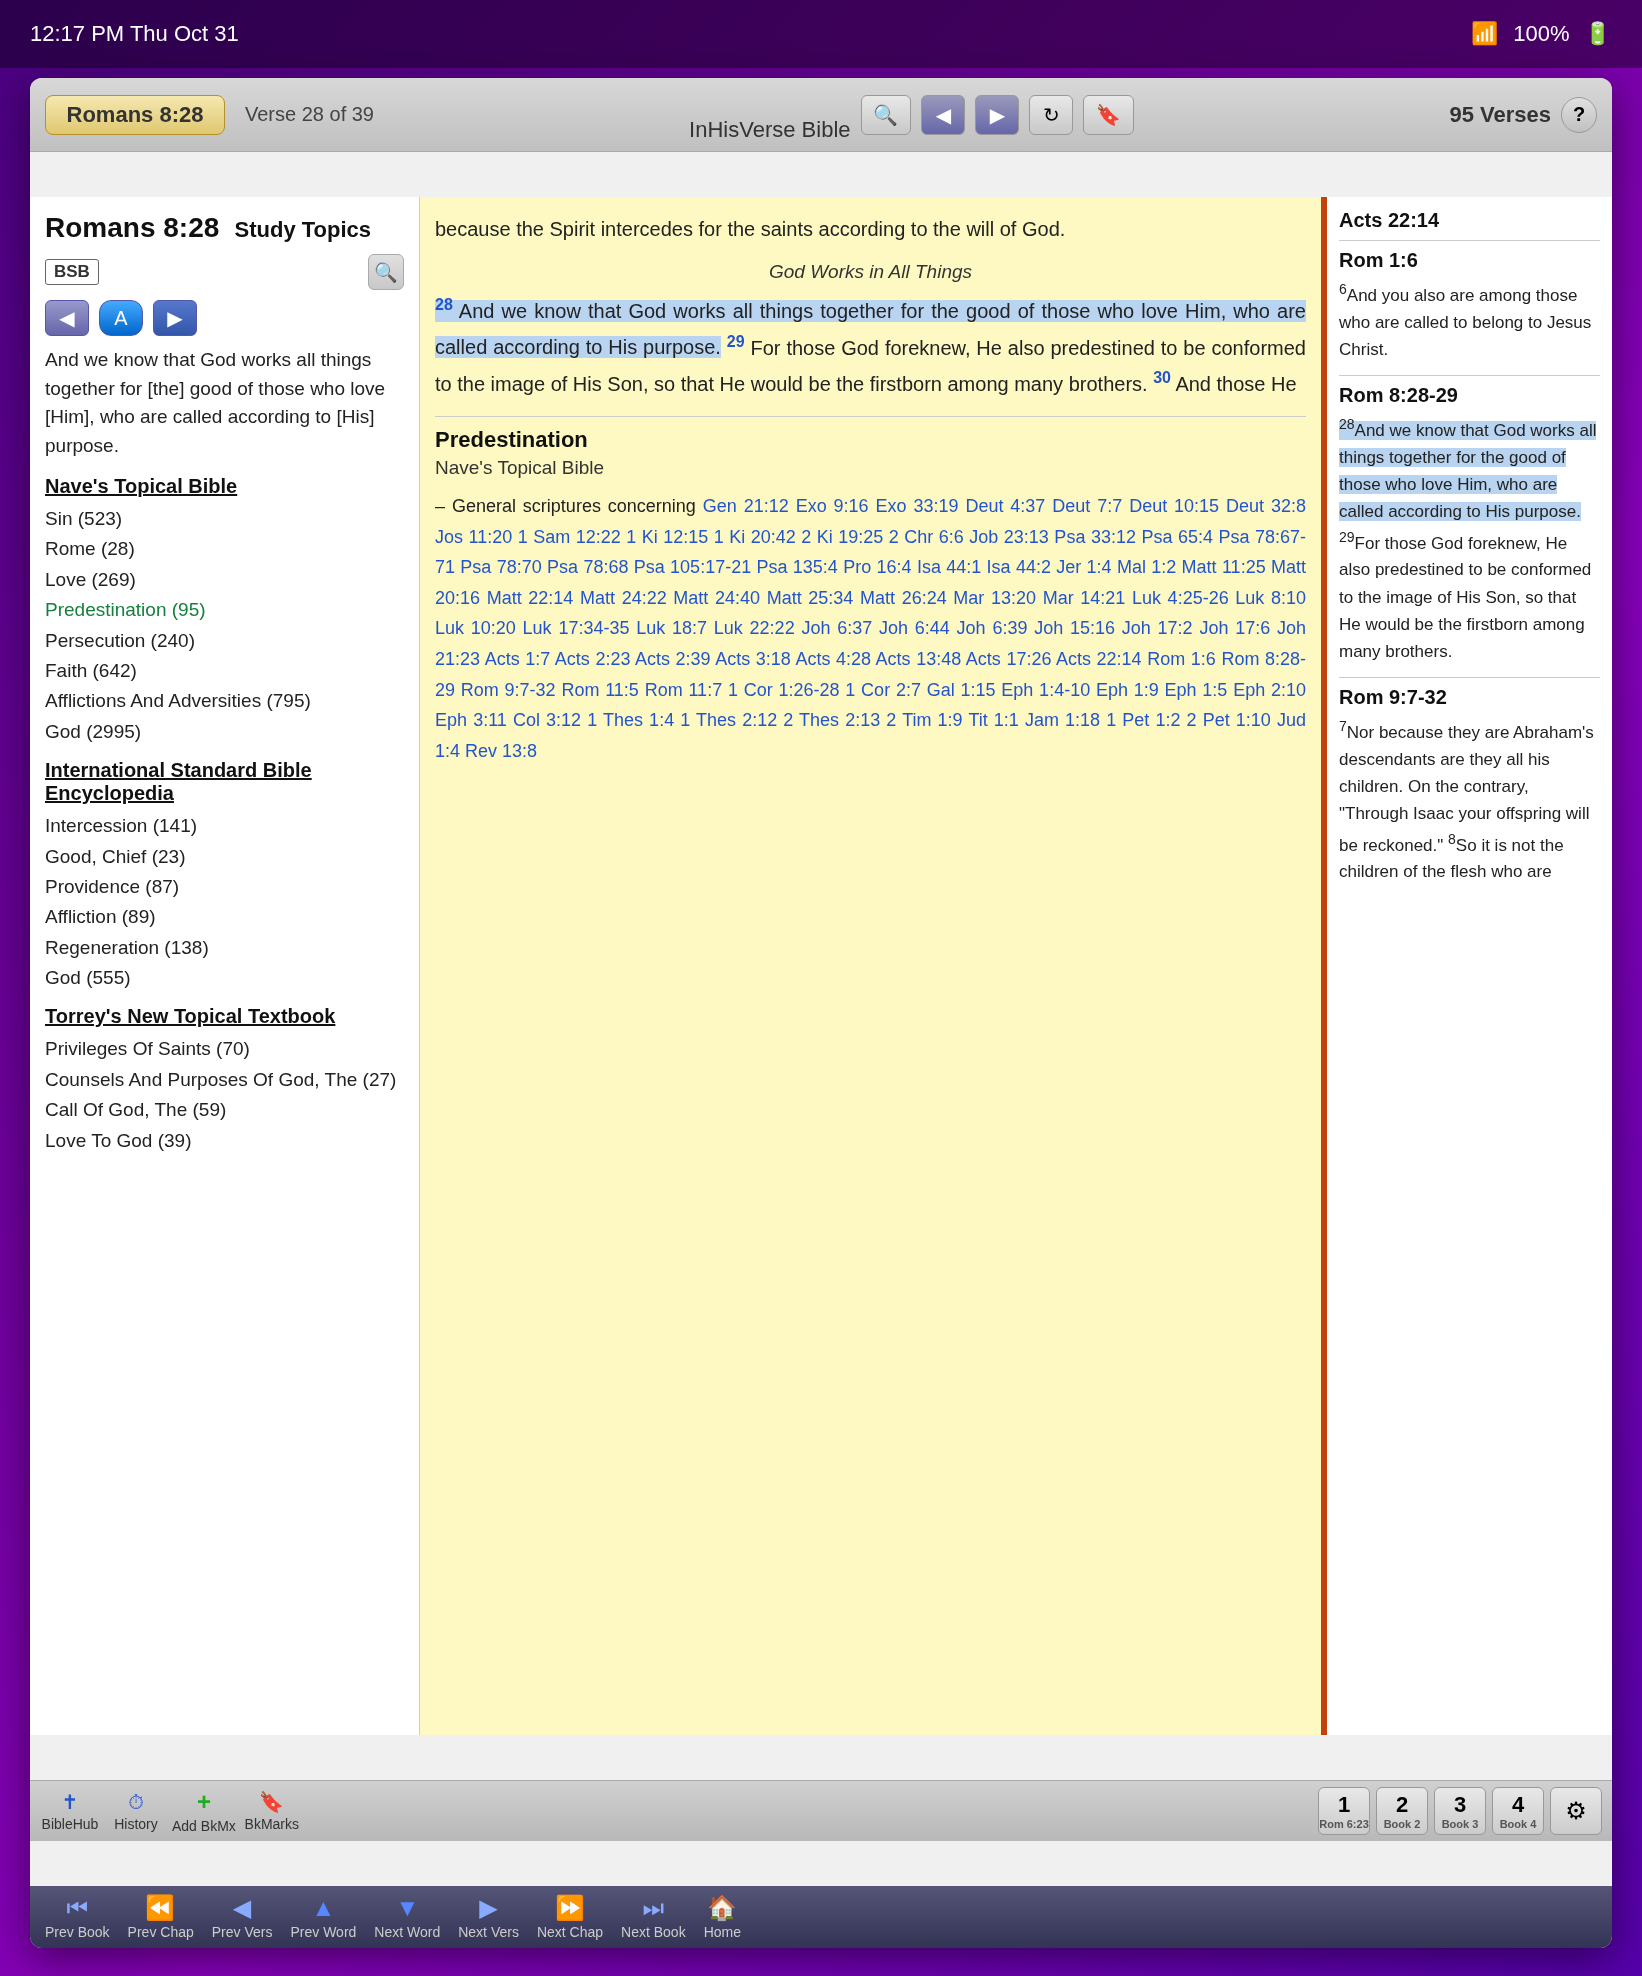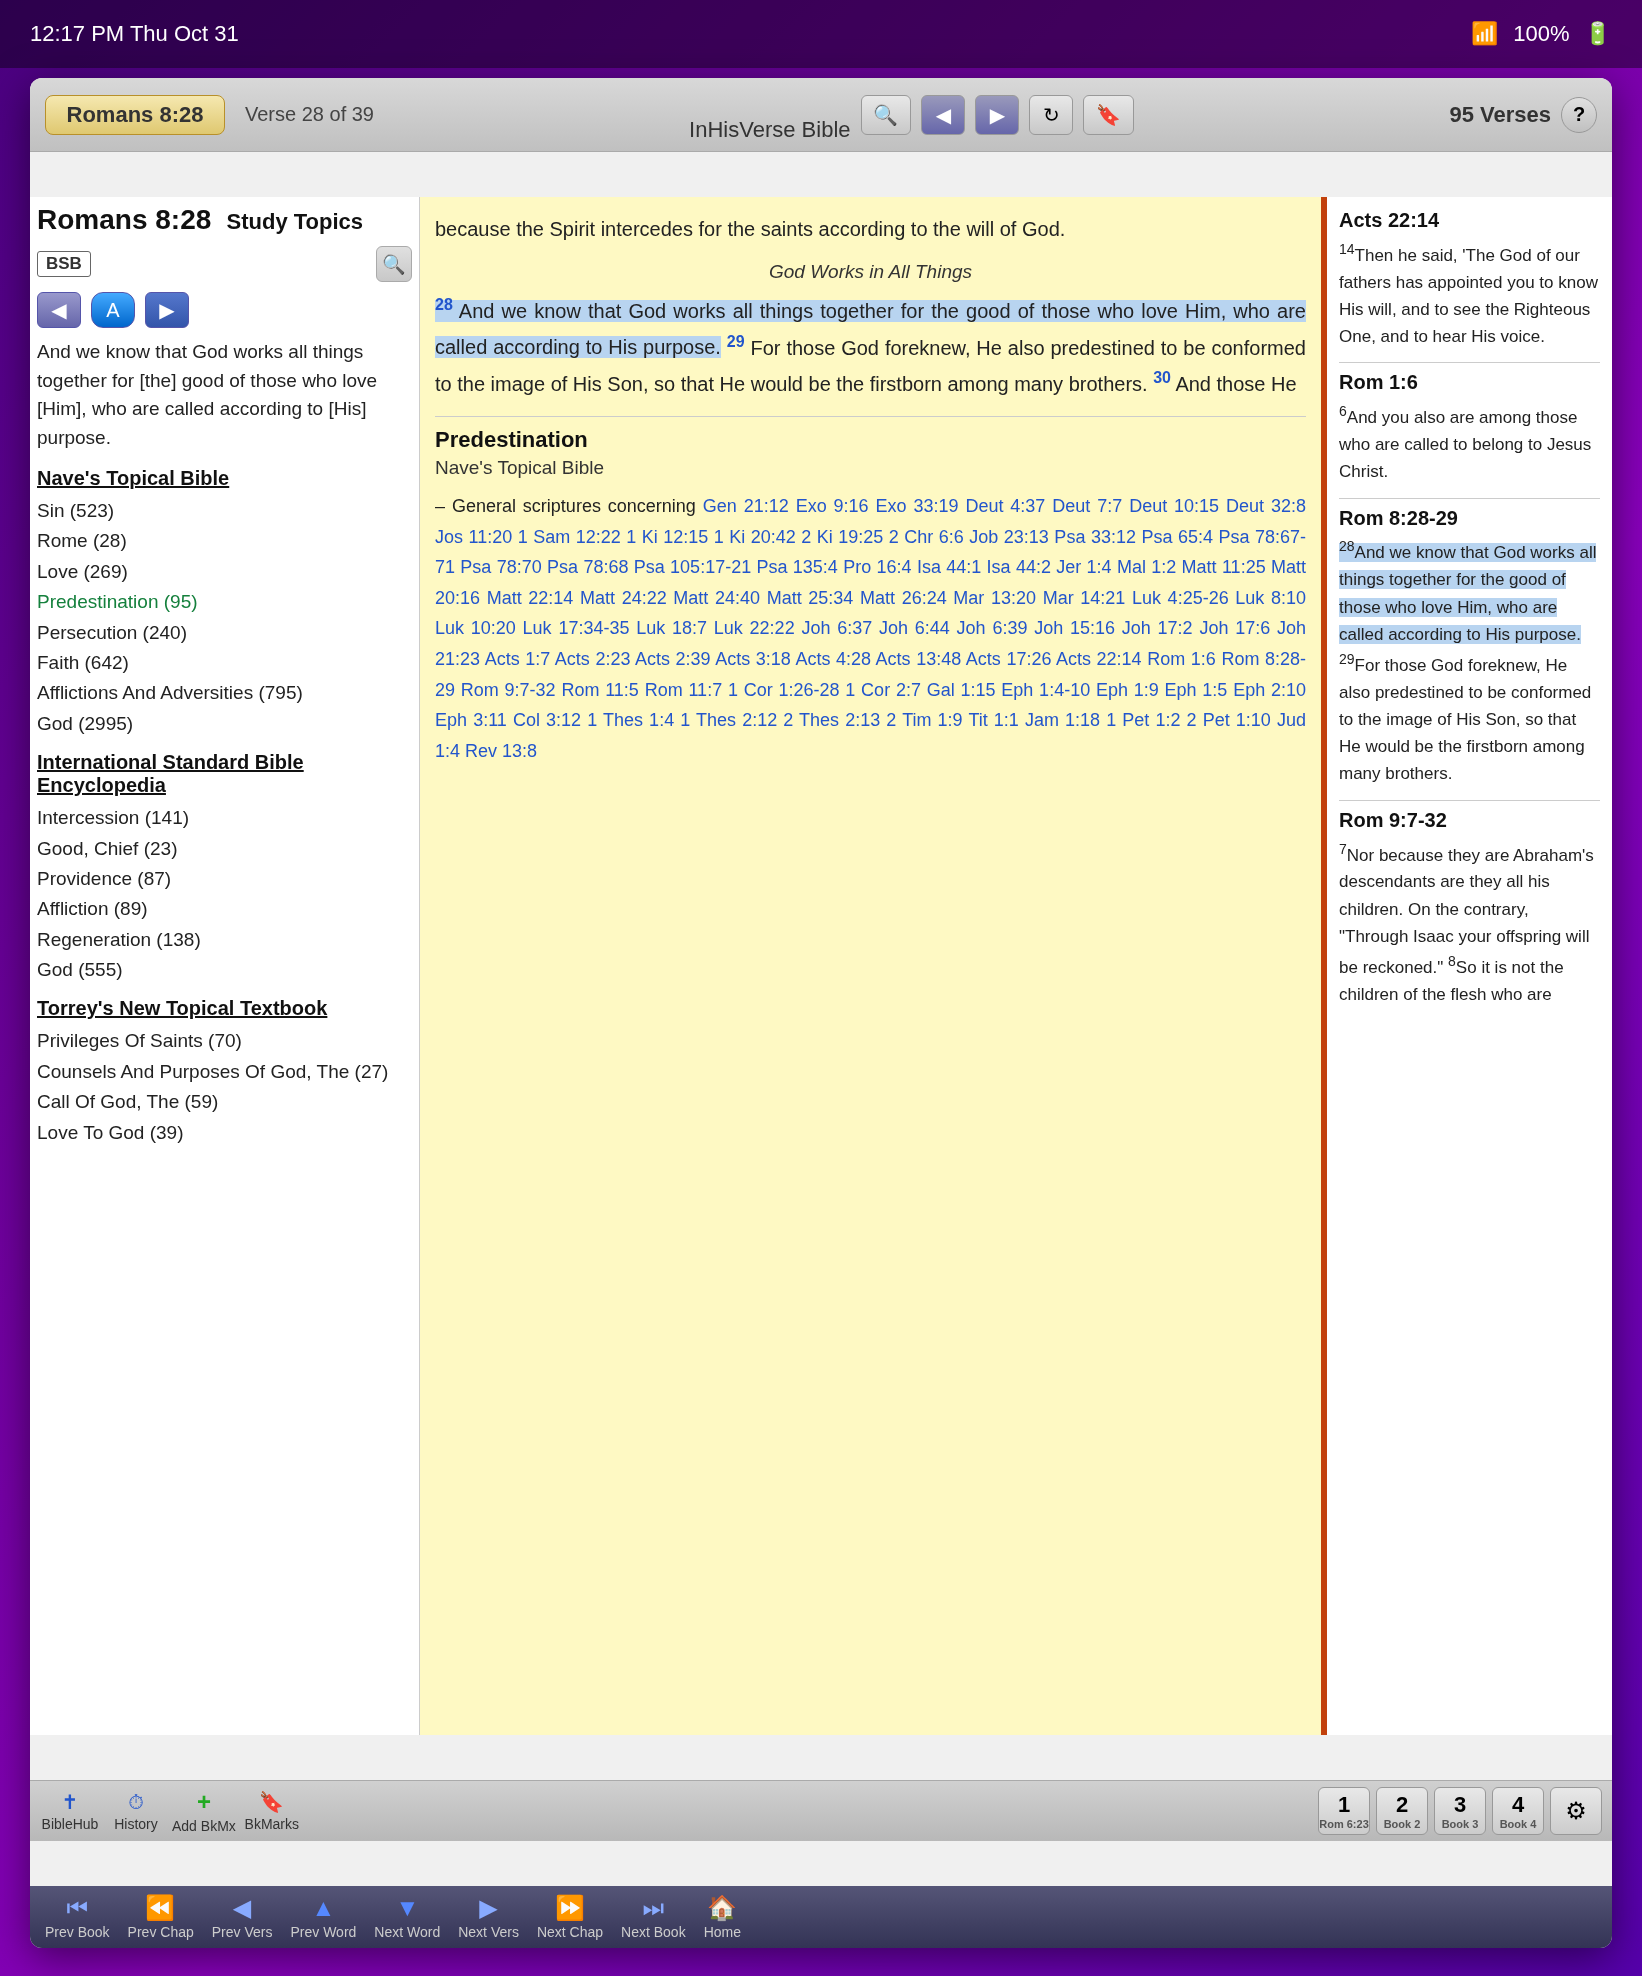--- a/index.html
+++ b/index.html
@@ -110,21 +110,21 @@
       flex: 1;
       overflow: hidden;
     }
 
     
     .left-panel {
       width: 390px;
       background: white;
       border-right: 1px solid #ccc;
       overflow-y: auto;
-      padding: 7px;
+      padding: 15px;
       font-size: 19px;
     }
     .panel-verse-ref {
       font-size: 28px;
       font-weight: bold;
       color: #111;
     }
     .bsb-badge {
       display: inline-block;
       background: white;
@@ -440,23 +440,20 @@
       <div class="nave-subtitle">Nave's Topical Bible</div>
       <div class="refs-text">
         <span class="dash">– General scriptures concerning </span>Gen 21:12 Exo 9:16 Exo 33:19 Deut 4:37 Deut 7:7 Deut 10:15 Deut 32:8 Jos 11:20 1 Sam 12:22 1 Ki 12:15 1 Ki 20:42 2 Ki 19:25 2 Chr 6:6 Job 23:13 Psa 33:12 Psa 65:4 Psa 78:67-71 Psa 78:70 Psa 78:68 Psa 105:17-21 Psa 135:4 Pro 16:4 Isa 44:1 Isa 44:2 Jer 1:4 Mal 1:2 Matt 11:25 Matt 20:16 Matt 22:14 Matt 24:22 Matt 24:40 Matt 25:34 Matt 26:24 Mar 13:20 Mar 14:21 Luk 4:25-26 Luk 8:10 Luk 10:20 Luk 17:34-35 Luk 18:7 Luk 22:22 Joh 6:37 Joh 6:44 Joh 6:39 Joh 15:16 Joh 17:2 Joh 17:6 Joh 21:23 Acts 1:7 Acts 2:23 Acts 2:39 Acts 3:18 Acts 4:28 Acts 13:48 Acts 17:26 Acts 22:14 Rom 1:6 Rom 8:28-29 Rom 9:7-32 Rom 11:5 Rom 11:7 1 Cor 1:26-28 1 Cor 2:7 Gal 1:15 Eph 1:4-10 Eph 1:9 Eph 1:5 Eph 2:10 Eph 3:11 Col 3:12 1 Thes 1:4 1 Thes 2:12 2 Thes 2:13 2 Tim 1:9 Tit 1:1 Jam 1:18 1 Pet 1:2 2 Pet 1:10 Jud 1:4 Rev 13:8
       </div>
     </div>
 
     <div class="right-panel">
 
       <div>
         <div class="cross-ref-title">Acts 22:14</div>
-        <div class="cross-ref-text">
-          <span class="verse-num-small">14</span>Then he said, 'The God of our fathers has appointed you to know His will, and to see the Righteous One, and to hear His voice.
-        </div>
       </div>
 
       <div class="divider-line"></div>
 
       <div>
         <div class="cross-ref-title">Rom 1:6</div>
         <div class="cross-ref-text">
           <span class="verse-num-small">6</span>And you also are among those who are called to belong to Jesus Christ.
         </div>
       </div>

